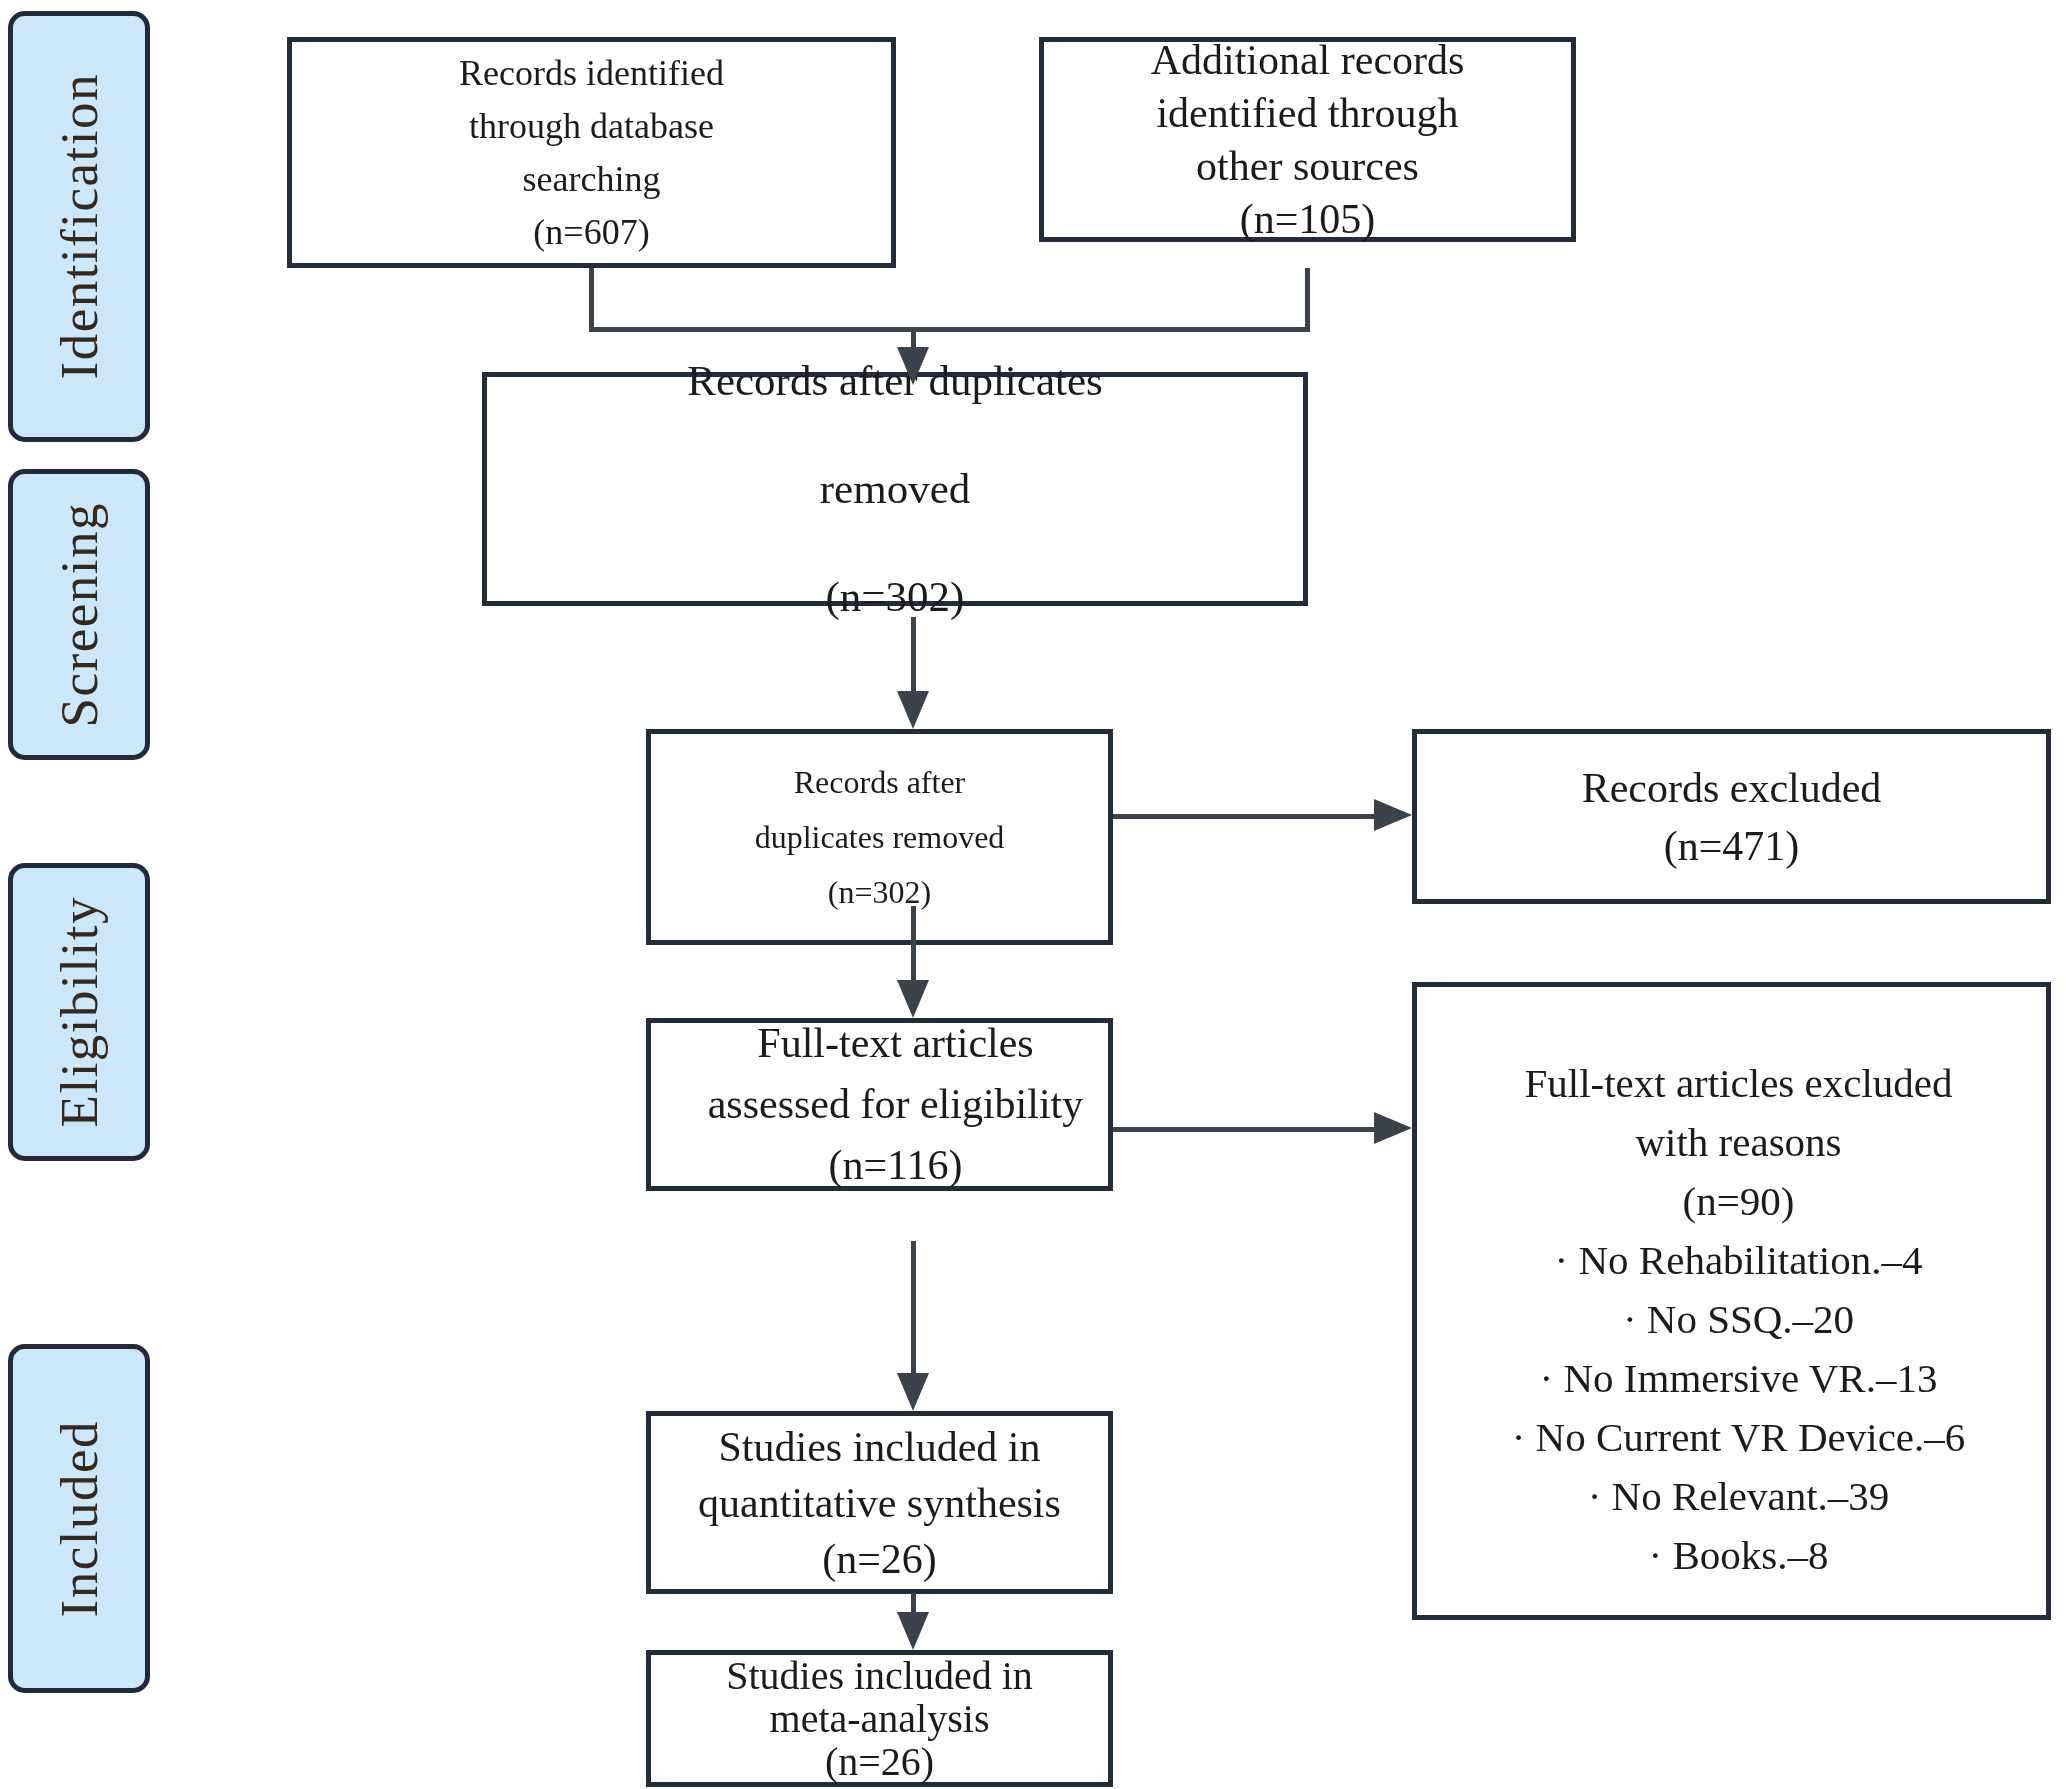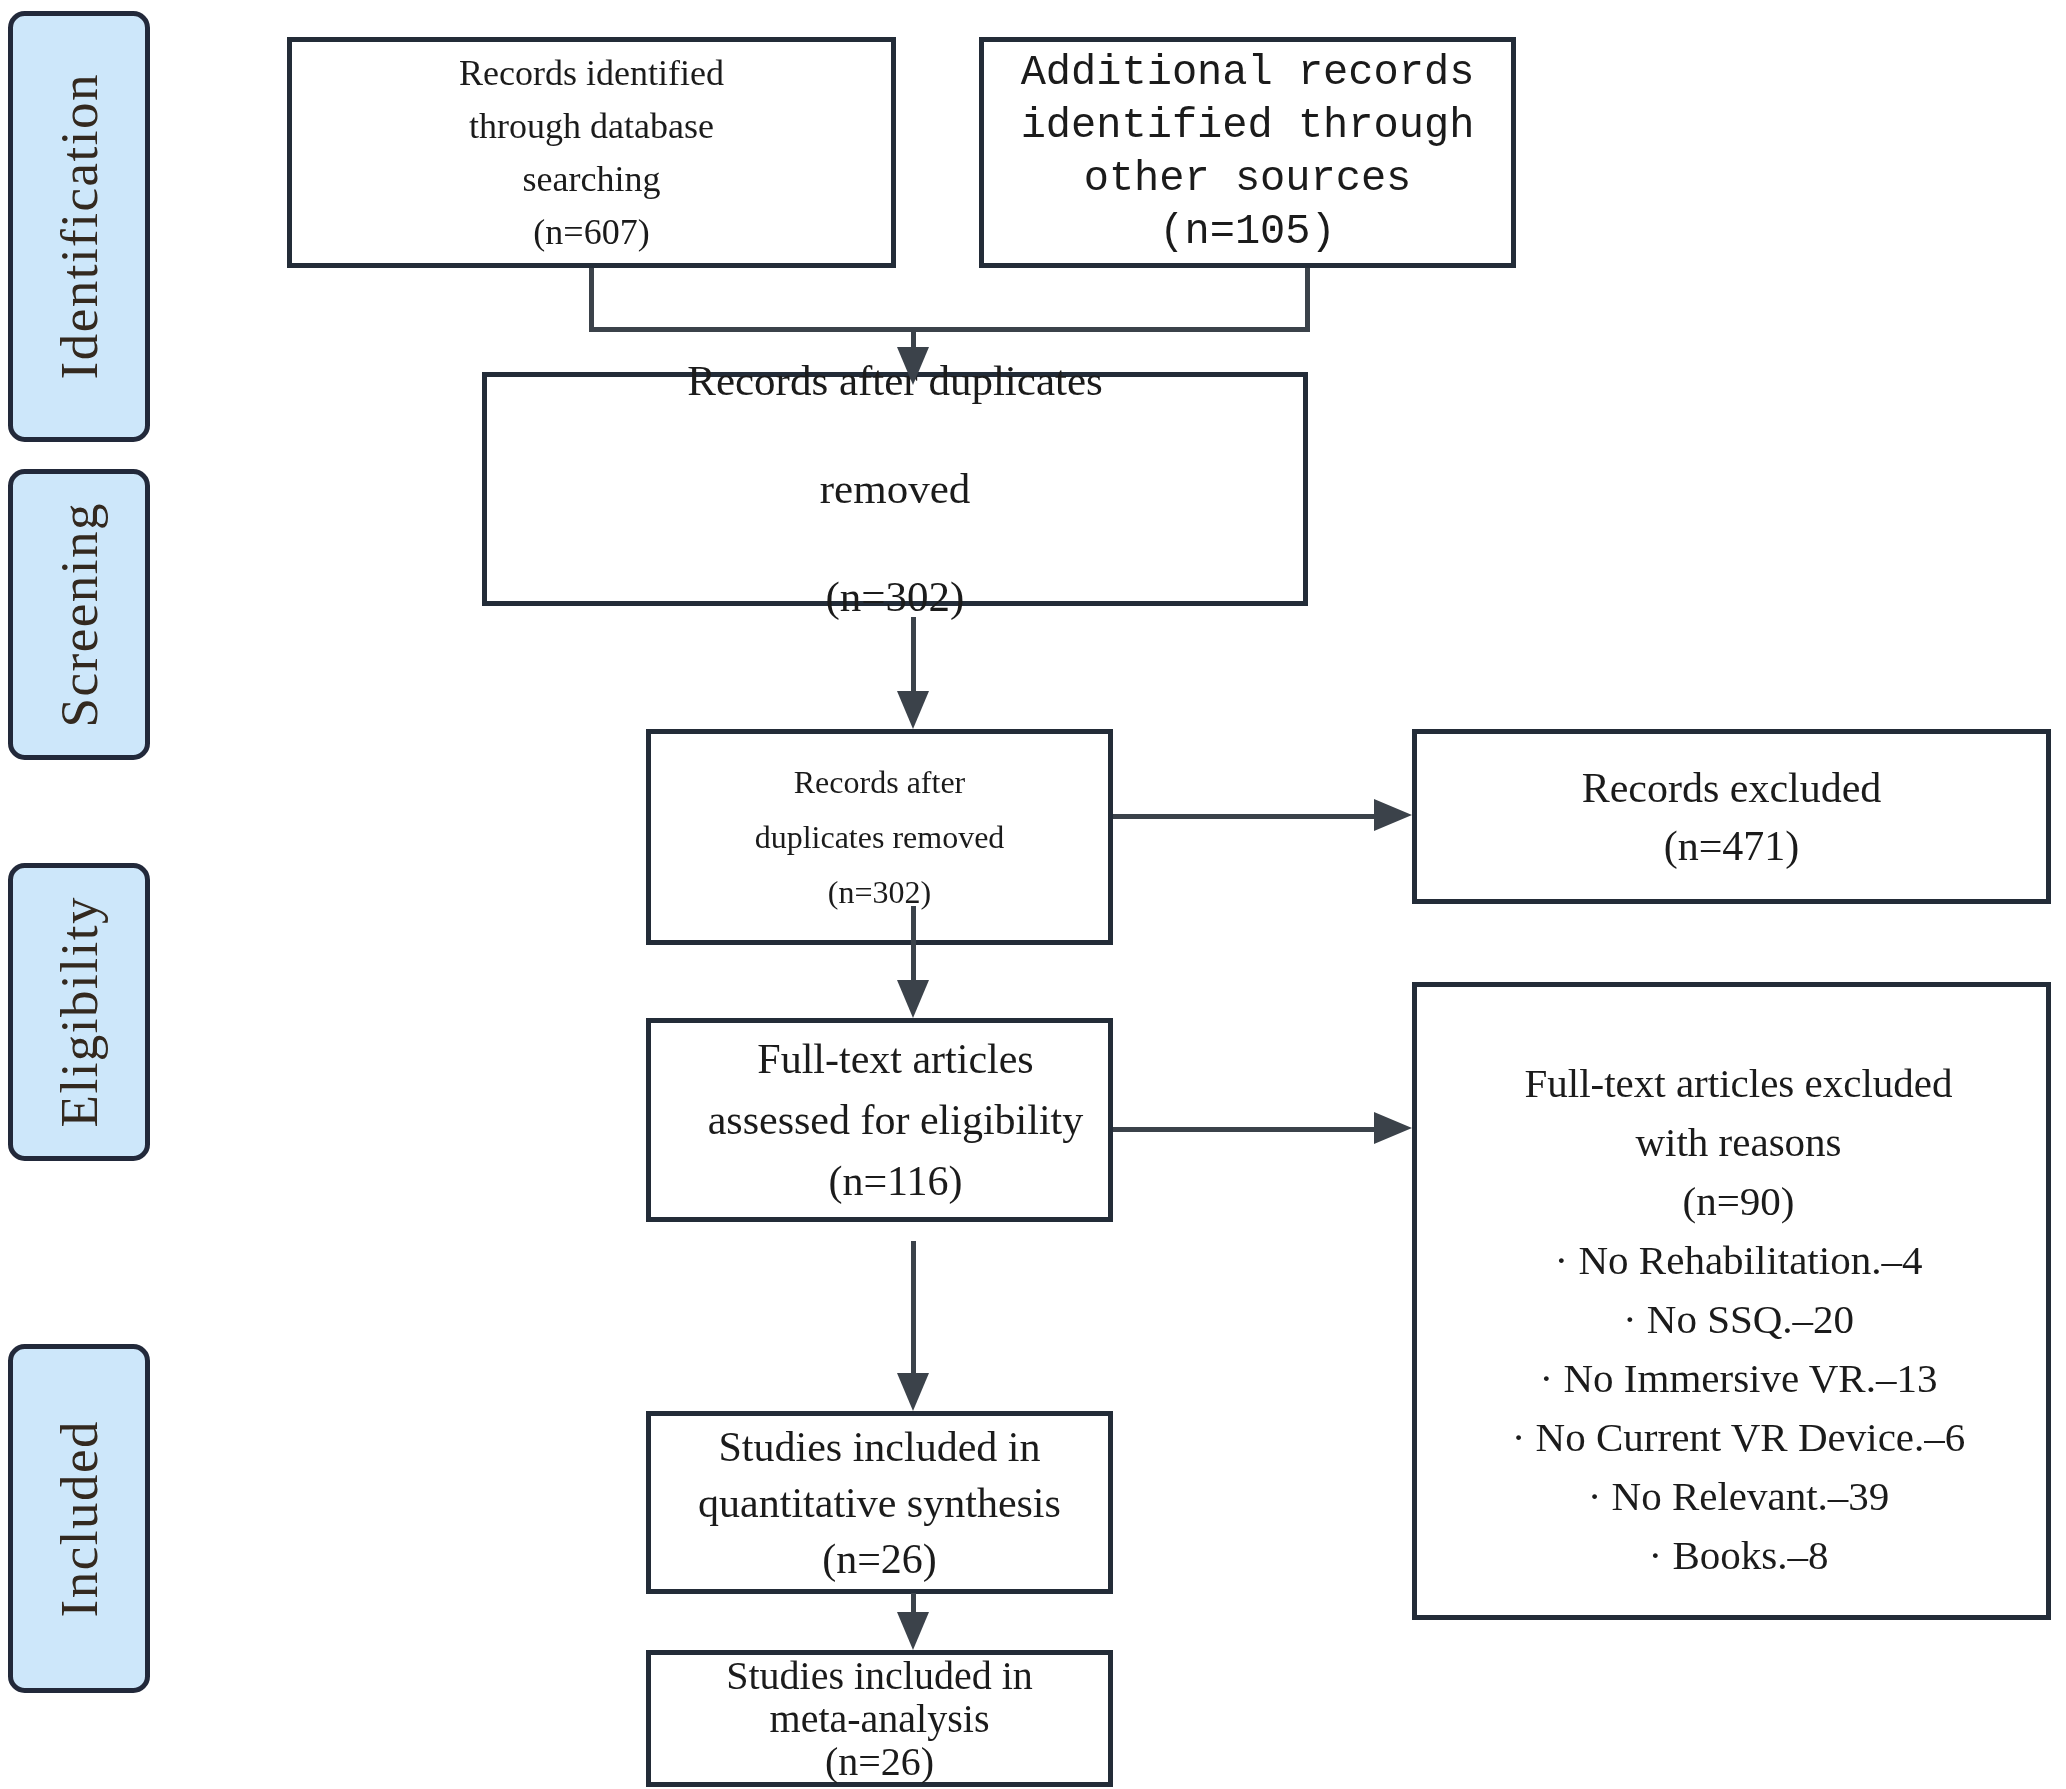--- a/index.html
+++ b/index.html
@@ -46,25 +46,25 @@
     box-sizing: border-box;
     display: flex;
     flex-direction: column;
     align-items: center;
     justify-content: center;
     text-align: center;
   }
   .fbox .line { width: 100%; }
 
   .box-a  { left: 287px;  top: 37px;   width: 609px;  height: 231px; font-size: 36px; line-height: 53px; }
-  .box-b  { left: 979px; top: 37px;   width: 537px;  height: 231px; font-size: 42px; line-height: 53px; font-family: Liberation Mono, monospace; }
+  .box-b  { left: 1039px; top: 37px;   width: 537px;  height: 205px; font-size: 42px; line-height: 53px; }
   .box-c  { left: 482px;  top: 372px;  width: 826px; height: 234px; font-size: 43px; line-height: 64px; gap: 44px; }
   .box-d  { left: 646px;  top: 729px;  width: 467px;  height: 216px; font-size: 32px; line-height: 55px; }
   .box-e2 { left: 1412px; top: 729px;  width: 639px;  height: 175px; font-size: 42px; line-height: 58px; }
-  .box-e  { left: 646px;  top: 1018px; width: 467px;  height: 204px; font-size: 42px; line-height: 61px; padding-left: 32px; }
+  .box-e  { left: 646px;  top: 1018px; width: 467px;  height: 173px; font-size: 42px; line-height: 61px; padding-left: 32px; }
   .box-f  { left: 1412px; top: 982px; width: 639px;  height: 638px; font-size: 41px; line-height: 59px;
             align-items: flex-start; justify-content: flex-start; text-align: center;
             padding: 67px 15px 15px 29px; }
   .box-g  { left: 646px;  top: 1411px; width: 467px;  height: 183px; font-size: 42px; line-height: 56px; }
   .box-h  { left: 646px;  top: 1650px; width: 467px;  height: 137px; font-size: 40px; line-height: 43px; }
 
   
   .cline { position: absolute; background: #3b424a; }
   .v-a    { left: 589px;  top: 268px;  width: 5.3px;   height: 59px; }
   .v-b    { left: 1305px; top: 268px;  width: 5.3px;   height: 59px; }

